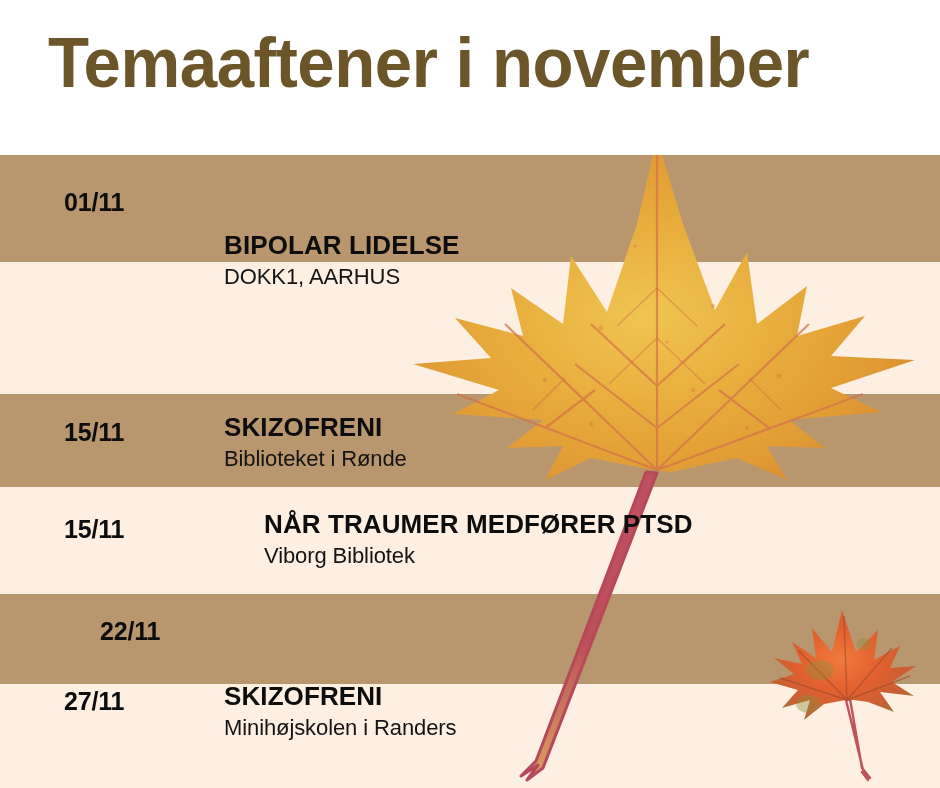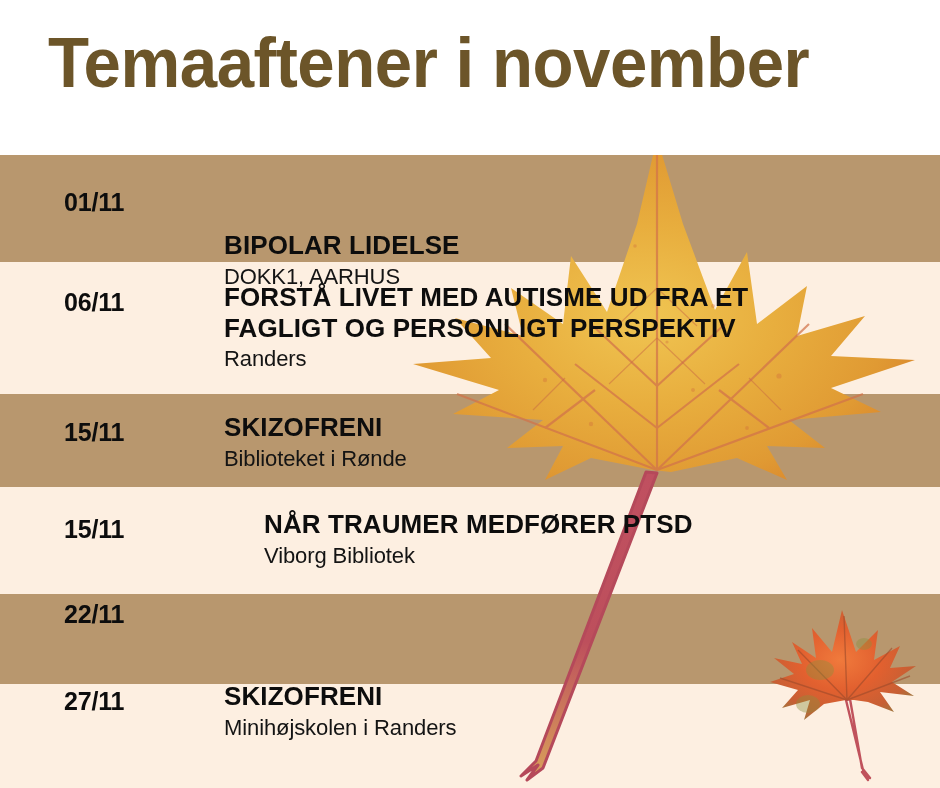--- a/index.html
+++ b/index.html
@@ -234,44 +234,36 @@
   </div>
 
   <div id="rows">
       <div class="row" style="top: 155px; height: 103px;">
         <div class="row-date" style="top: 33px;">01/11</div>
         <div class="row-body" style="top: 27px; margin-top: 48px;">
           <div class="row-title">BIPOLAR LIDELSE</div>
           <div class="row-venue">DOKK1, AARHUS</div>
         </div>
       </div>
-      <div class="row" style="top: 262px; height: 132px;">
-        <div class="row-date" style="top: 26px;">06/11</div>
-        <div class="row-body" style="top: 20px;">
-          <div class="row-title">FORSTÅ LIVET MED AUTISME UD FRA ET
- FAGLIGT OG PERSONLIGT PERSPEKTIV</div>
-          <div class="row-venue">Randers</div>
-        </div>
-      </div>
       <div class="row" style="top: 394px; height: 93px;">
         <div class="row-date" style="top: 24px;">15/11</div>
         <div class="row-body" style="top: 18px;">
           <div class="row-title">SKIZOFRENI</div>
           <div class="row-venue">Biblioteket i Rønde</div>
         </div>
       </div>
       <div class="row" style="top: 487px; height: 107px;">
         <div class="row-date" style="top: 28px;">15/11</div>
         <div class="row-body" style="top: 22px; margin-left: 40px;">
           <div class="row-title">NÅR TRAUMER MEDFØRER PTSD</div>
           <div class="row-venue">Viborg Bibliotek</div>
         </div>
       </div>
       <div class="row" style="top: 594px; height: 90px;">
-        <div class="row-date" style="top: 6px;">22/11</div>
+        <div class="row-date" style="top: 23px; margin-left: 36px;">22/11</div>
       </div>
       <div class="row" style="top: 665px; height: 80px;">
         <div class="row-date" style="top: 22px;">27/11</div>
         <div class="row-body" style="top: 16px;">
           <div class="row-title">SKIZOFRENI</div>
           <div class="row-venue">Minihøjskolen i Randers</div>
         </div>
       </div>
     </div>
 

